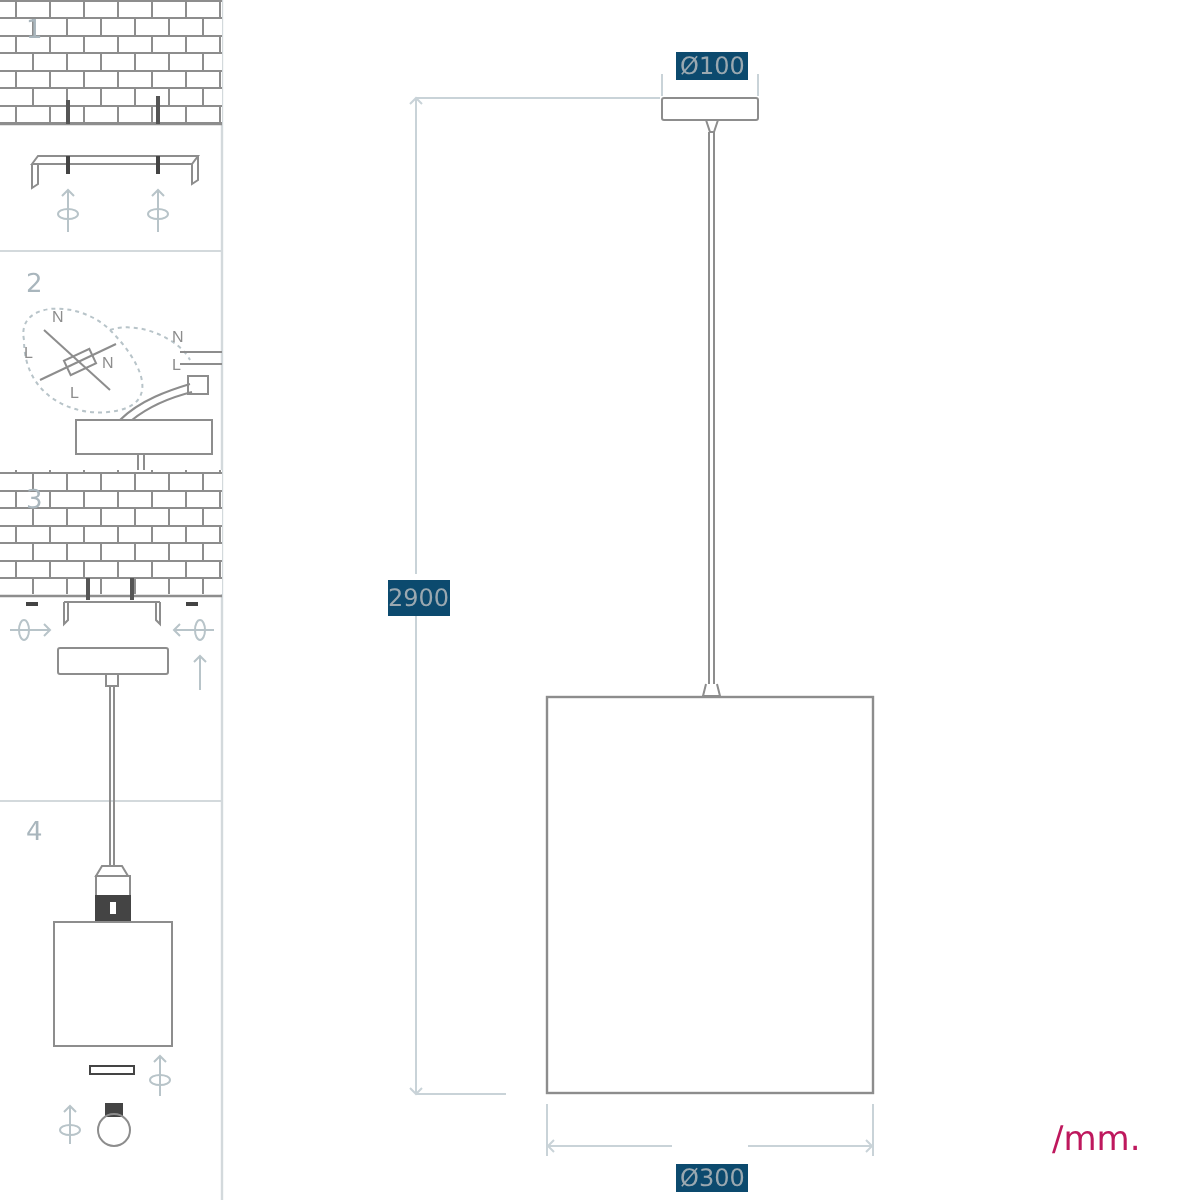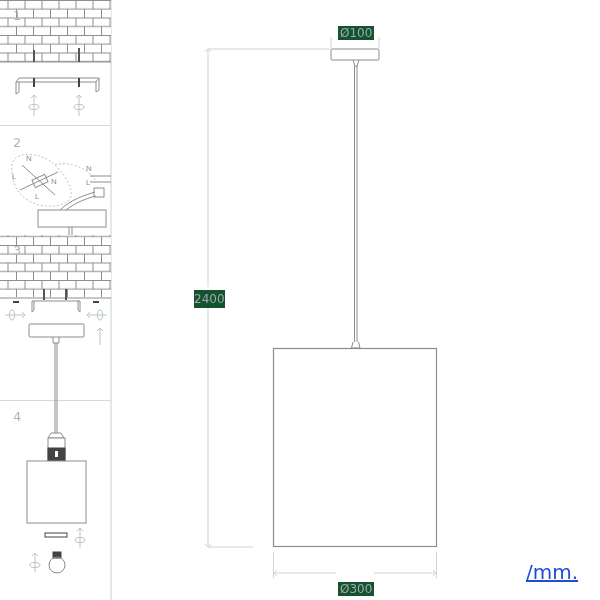--- a/index.html
+++ b/index.html
@@ -1,21 +1,21 @@
 <!DOCTYPE html>
 <html><head>
 <meta charset="utf-8">
 <style>
   html, body { margin:0; padding:0; background:#ffffff; }
   body { width:600px; height:600px; position:relative; overflow:hidden;
          font-family:"Liberation Sans", sans-serif; }
   .abs { position:absolute; }
   .step-num { position:absolute; font-size:13px; color:#a9b6bd; font-family:"DejaVu Sans", sans-serif; }
-  .dim-label { position:absolute; font-size:12px; color:#9aa8b0; font-family:"DejaVu Sans", sans-serif; background:#14532d; }
-  .unit { position:absolute; font-size:20px; color:#1d4ed8; font-family:"DejaVu Sans", sans-serif;text-decoration:underline; }
+  .dim-label { position:absolute; font-size:12px; color:#9aa8b0; font-family:"DejaVu Sans", sans-serif; background:#0c4a6e; }
+  .unit { position:absolute; font-size:17px; color:#be185d; font-family:"DejaVu Sans", sans-serif; }
   svg { position:absolute; left:0; top:0; }
 </style>
 </head>
 <body>
 
 <div>
 <svg width="600" height="600">
   <defs>
     <pattern id="brick" width="34" height="17.5" patternUnits="userSpaceOnUse">
       <rect width="34" height="17.5" fill="#fff"></rect>
@@ -166,16 +166,16 @@
 <span class="abs" style="left:26px;top:154px;font-size:8px;color:#8d8d8d;">N</span>
 <span class="abs" style="left:12px;top:172px;font-size:8px;color:#8d8d8d;">L</span>
 <span class="abs" style="left:51px;top:177px;font-size:8px;color:#8d8d8d;">N</span>
 <span class="abs" style="left:35px;top:192px;font-size:8px;color:#8d8d8d;">L</span>
 <span class="abs" style="left:86px;top:164px;font-size:8px;color:#8d8d8d;">N</span>
 <span class="abs" style="left:86px;top:178px;font-size:8px;color:#8d8d8d;">L</span>
 </div>
 
 <div>
   <span class="dim-label" style="left:338px;top:26px;padding:0 2px;">Ø100</span>
-  <span class="dim-label" style="left:194px;top:290px;padding:2px 0;">2400</span>
+  <span class="dim-label" style="left:194px;top:290px;padding:2px 0;">2900</span>
   <span class="dim-label" style="left:338px;top:582px;padding:0 2px;">Ø300</span>
   <span class="unit" style="left:526px;top:560px;">/mm.</span>
 </div>
 
 </body></html>

